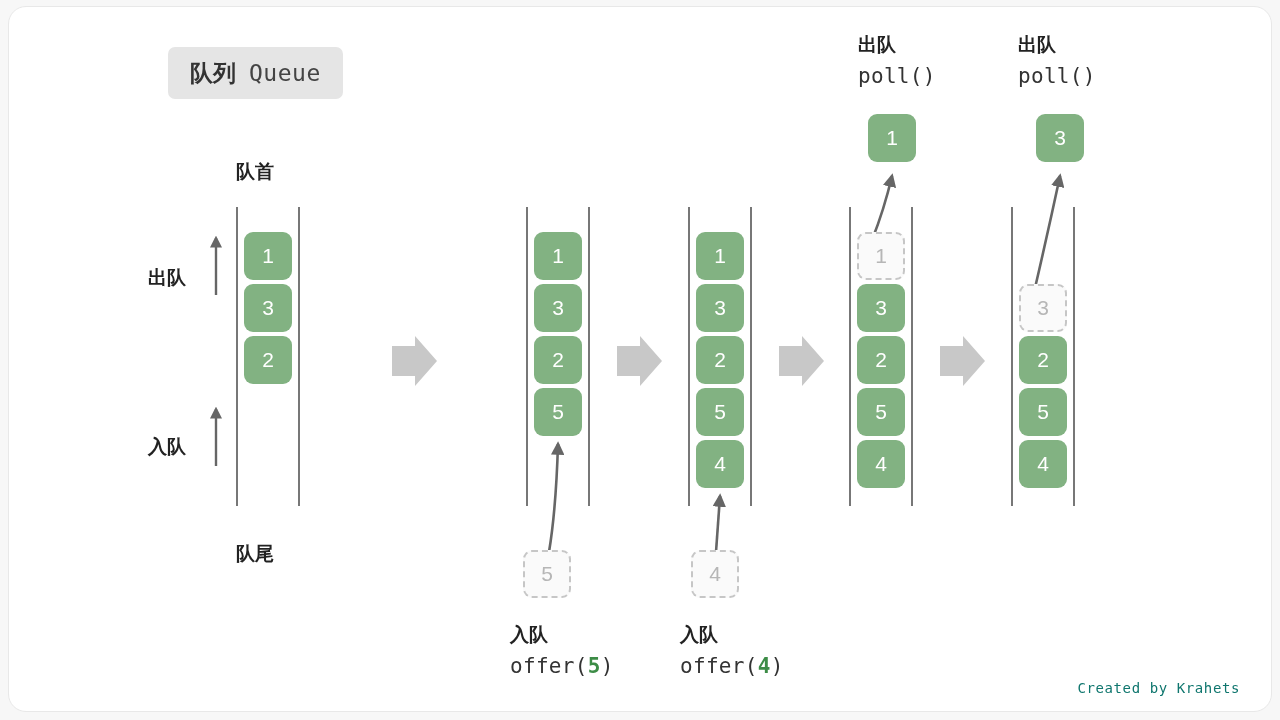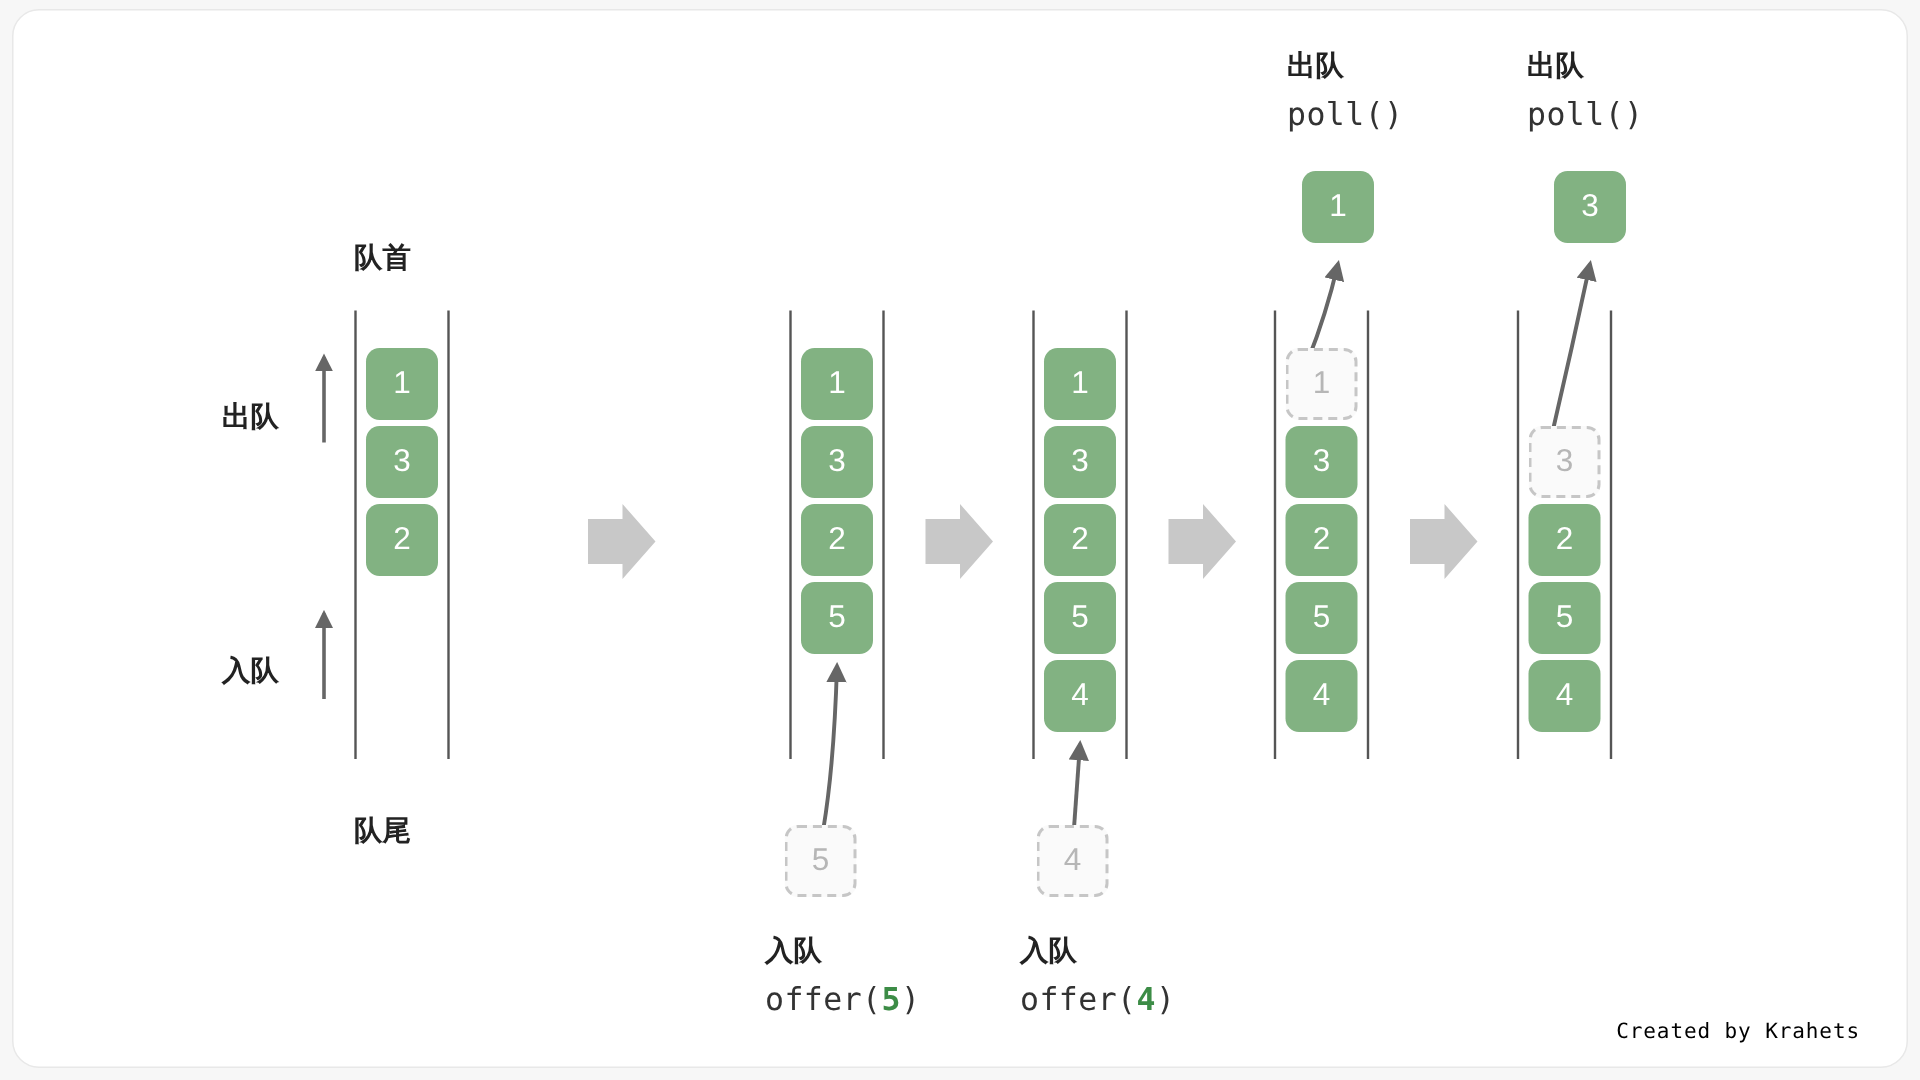--- a/index.html
+++ b/index.html
@@ -117,21 +117,21 @@
     color: #b6b6b6;
   }
 
   
   .credit {
     position: absolute;
     right: 40px;
     bottom: 24px;
     font-family: "DejaVu Sans Mono", "Liberation Mono", monospace;
     font-size: 14px;
-    color: #000000;
+    color: #0f766e;
     letter-spacing: 0.6px;
     white-space: nowrap;
   }
 </style>
 </head>
 <body>
 
 <div id="stage">
   <div class="card"></div>
 
@@ -178,20 +178,24 @@
       <path d="M 549 552 Q 556 510 558 444" marker-end="url(#mArrow)"></path>
       <path d="M 716 552 Q 719 510 720 496" marker-end="url(#mArrow)"></path>
     </g>
 
     <g stroke="#666666" stroke-width="2.6" fill="none">
       <path d="M 872 240 Q 884 210 892 176" marker-end="url(#mArrow)"></path>
       <path d="M 1035 288 Q 1048 232 1060 176" marker-end="url(#mArrow)"></path>
     </g>
   </svg>
 
+  <div class="title-badge">
+    <span class="title-cn">队列</span>
+    <span class="title-en">Queue</span>
+  </div>
 
   <div class="lab lab-head">队首</div>
   <div class="lab lab-tail">队尾</div>
   <div class="lab lab-deq">出队</div>
   <div class="lab lab-enq">入队</div>
 
   <div class="cell filled" style="left:244px; top:232px;">1</div>
   <div class="cell filled" style="left:244px; top:284px;">3</div>
   <div class="cell filled" style="left:244px; top:336px;">2</div>
 

